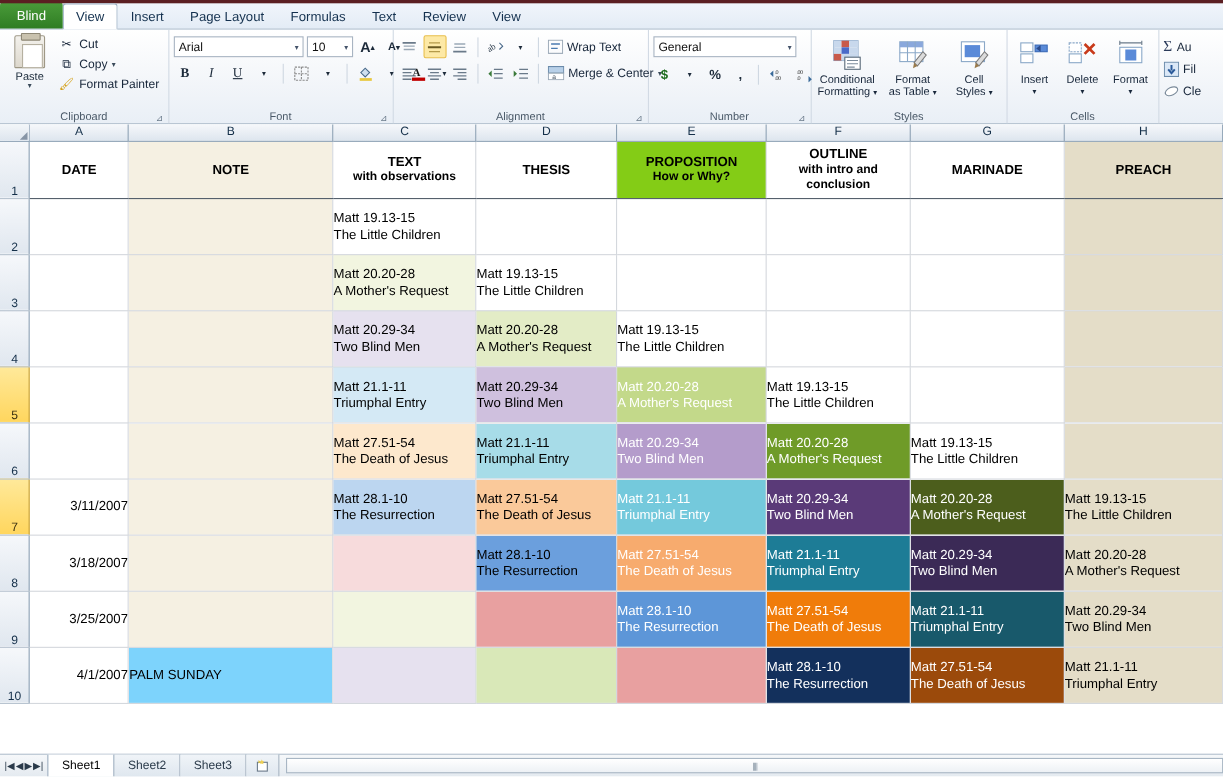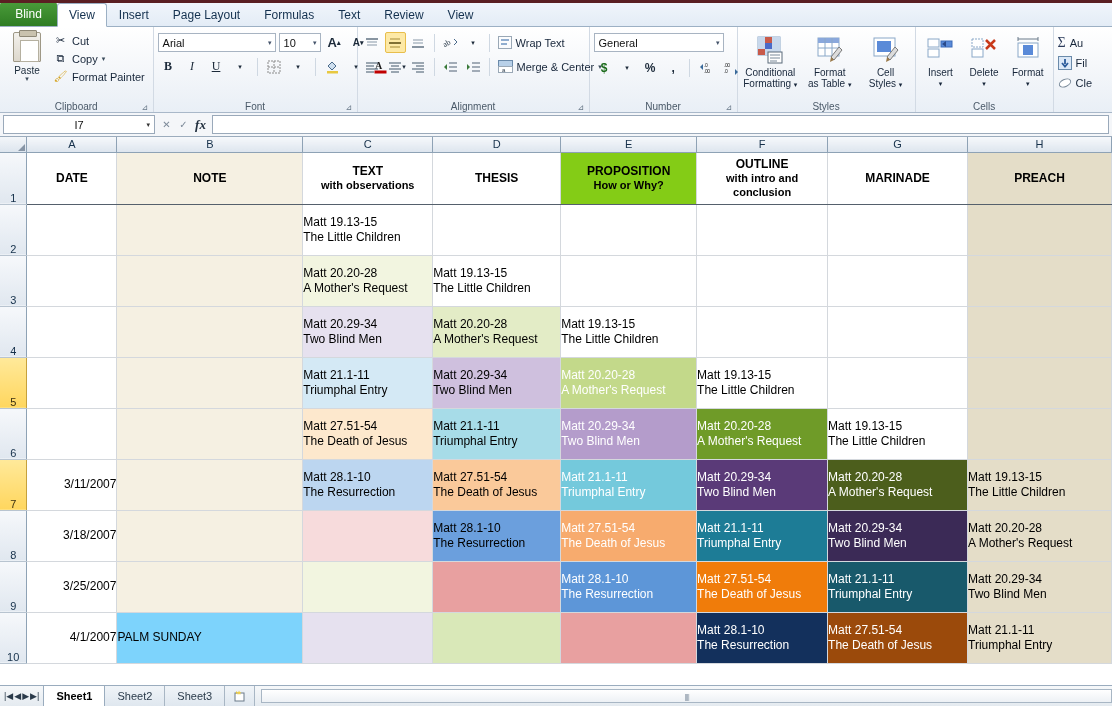--- a/index.html
+++ b/index.html
@@ -584,32 +584,20 @@
           <svg width="14" height="14" viewBox="0 0 14 14">
             <ellipse cx="7" cy="7" rx="6" ry="3.5" fill="#ffffff" stroke="#7a8a9a" transform="rotate(-25 7 7)"></ellipse>
           </svg>
           <span>Cle</span>
         </div>
       </div>
       <div class="grp-label"></div>
     </div>
   </div>
 
-  <div class="fbar">
-    <div class="namebox">
-      <span>I7</span>
-      <span class="arw">▾</span>
-    </div>
-    <div class="fbtools">
-      <div class="fbtool">✕</div>
-      <div class="fbtool">✓</div>
-      <div class="fbtool fx">fx</div>
-    </div>
-    <div class="fxinput"></div>
-  </div>
 
   <div class="gridwrap">
     <table class="sheet">
       <colgroup>
         <col style="width:27px">
         <col style="width:90px">
         <col style="width:186px">
         <col style="width:130px">
         <col style="width:128px">
         <col style="width:136px">
@@ -875,21 +863,21 @@
   </div>
 
   <div style="height:21px;flex:0 0 21px;display:flex;align-items:stretch;background:linear-gradient(#f6f8fa,#e4eaf0);border-top:1px solid #9aacbe">
     <div style="display:flex;align-items:center;gap:1px;padding:0 4px;font-size:9px;color:#2a3a4a">
       <span>|◀</span>
       <span>◀</span>
       <span>▶</span>
       <span>▶|</span>
     </div>
     <div style="display:flex;align-items:stretch">
-      <div style="padding:0 12px;display:flex;align-items:center;font-size:11px;font-weight:bold;background:#ffffff;border:1px solid #9aacbe;border-bottom:none;border-top:none;transform:skewX(0deg)">
+      <div style="padding:0 12px;display:flex;align-items:center;font-size:11px;font-weight:normal;background:#ffffff;border:1px solid #9aacbe;border-bottom:none;border-top:none;transform:skewX(0deg)">
         <span>Sheet1</span>
       </div>
       <div style="padding:0 12px;display:flex;align-items:center;font-size:11px;color:#2a3a4a;background:linear-gradient(#f0f4f8,#dfe7ef);border-right:1px solid #a8b6c4">
         <span>Sheet2</span>
       </div>
       <div style="padding:0 12px;display:flex;align-items:center;font-size:11px;color:#2a3a4a;background:linear-gradient(#f0f4f8,#dfe7ef);border-right:1px solid #a8b6c4">
         <span>Sheet3</span>
       </div>
       <div style="padding:0 8px;display:flex;align-items:center;background:linear-gradient(#f0f4f8,#dfe7ef);border-right:1px solid #a8b6c4">
         <svg width="13" height="13" viewBox="0 0 13 13">

